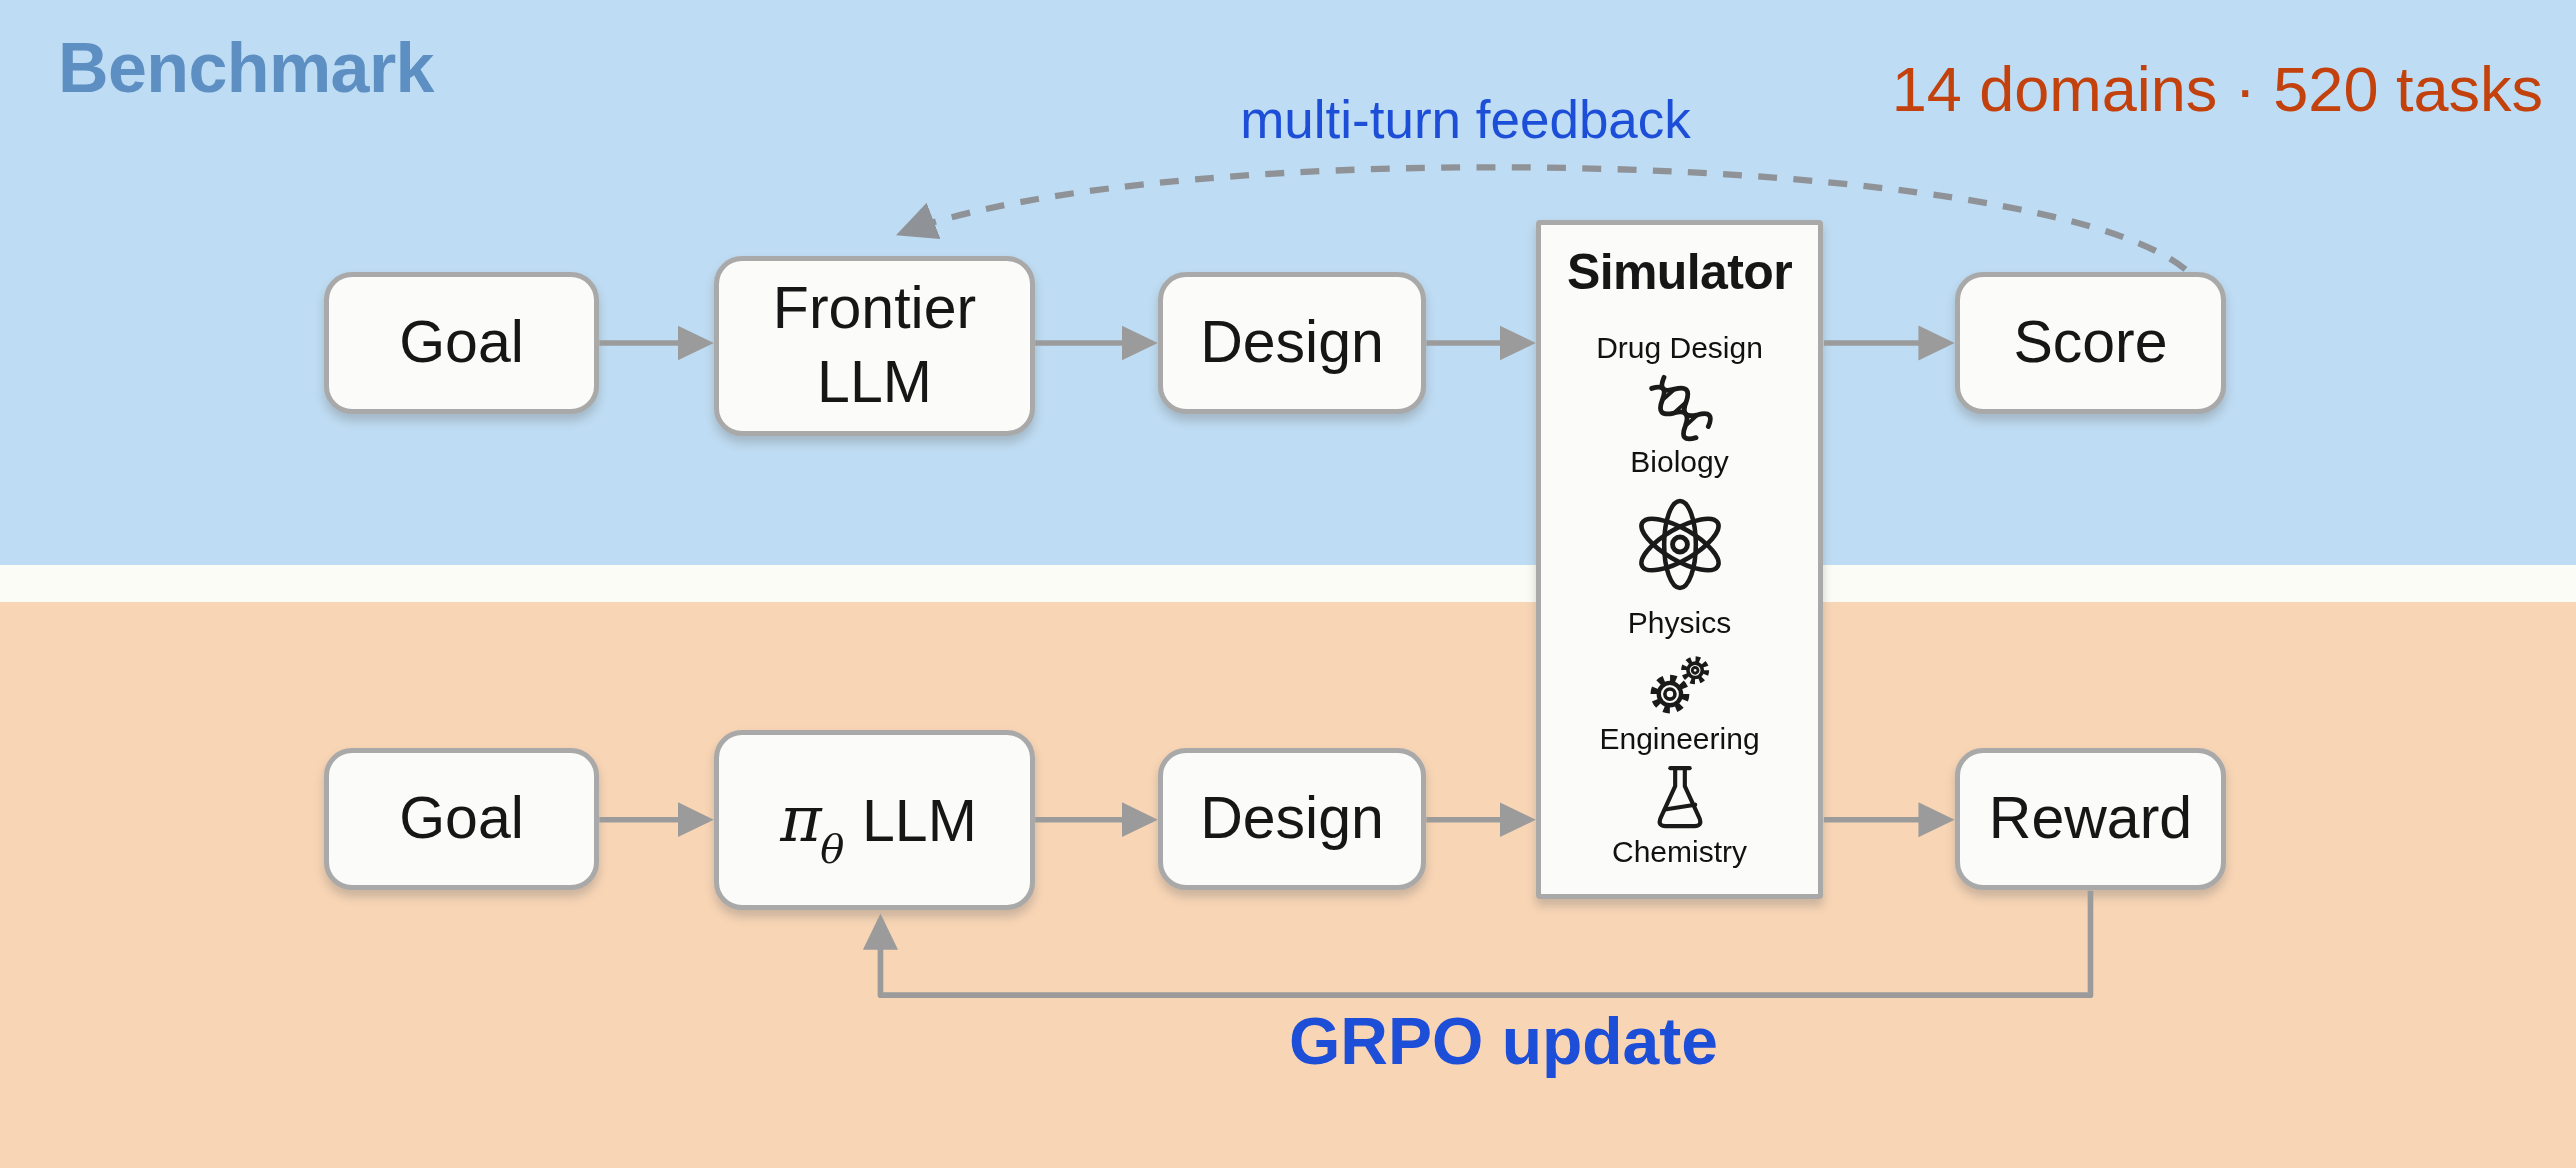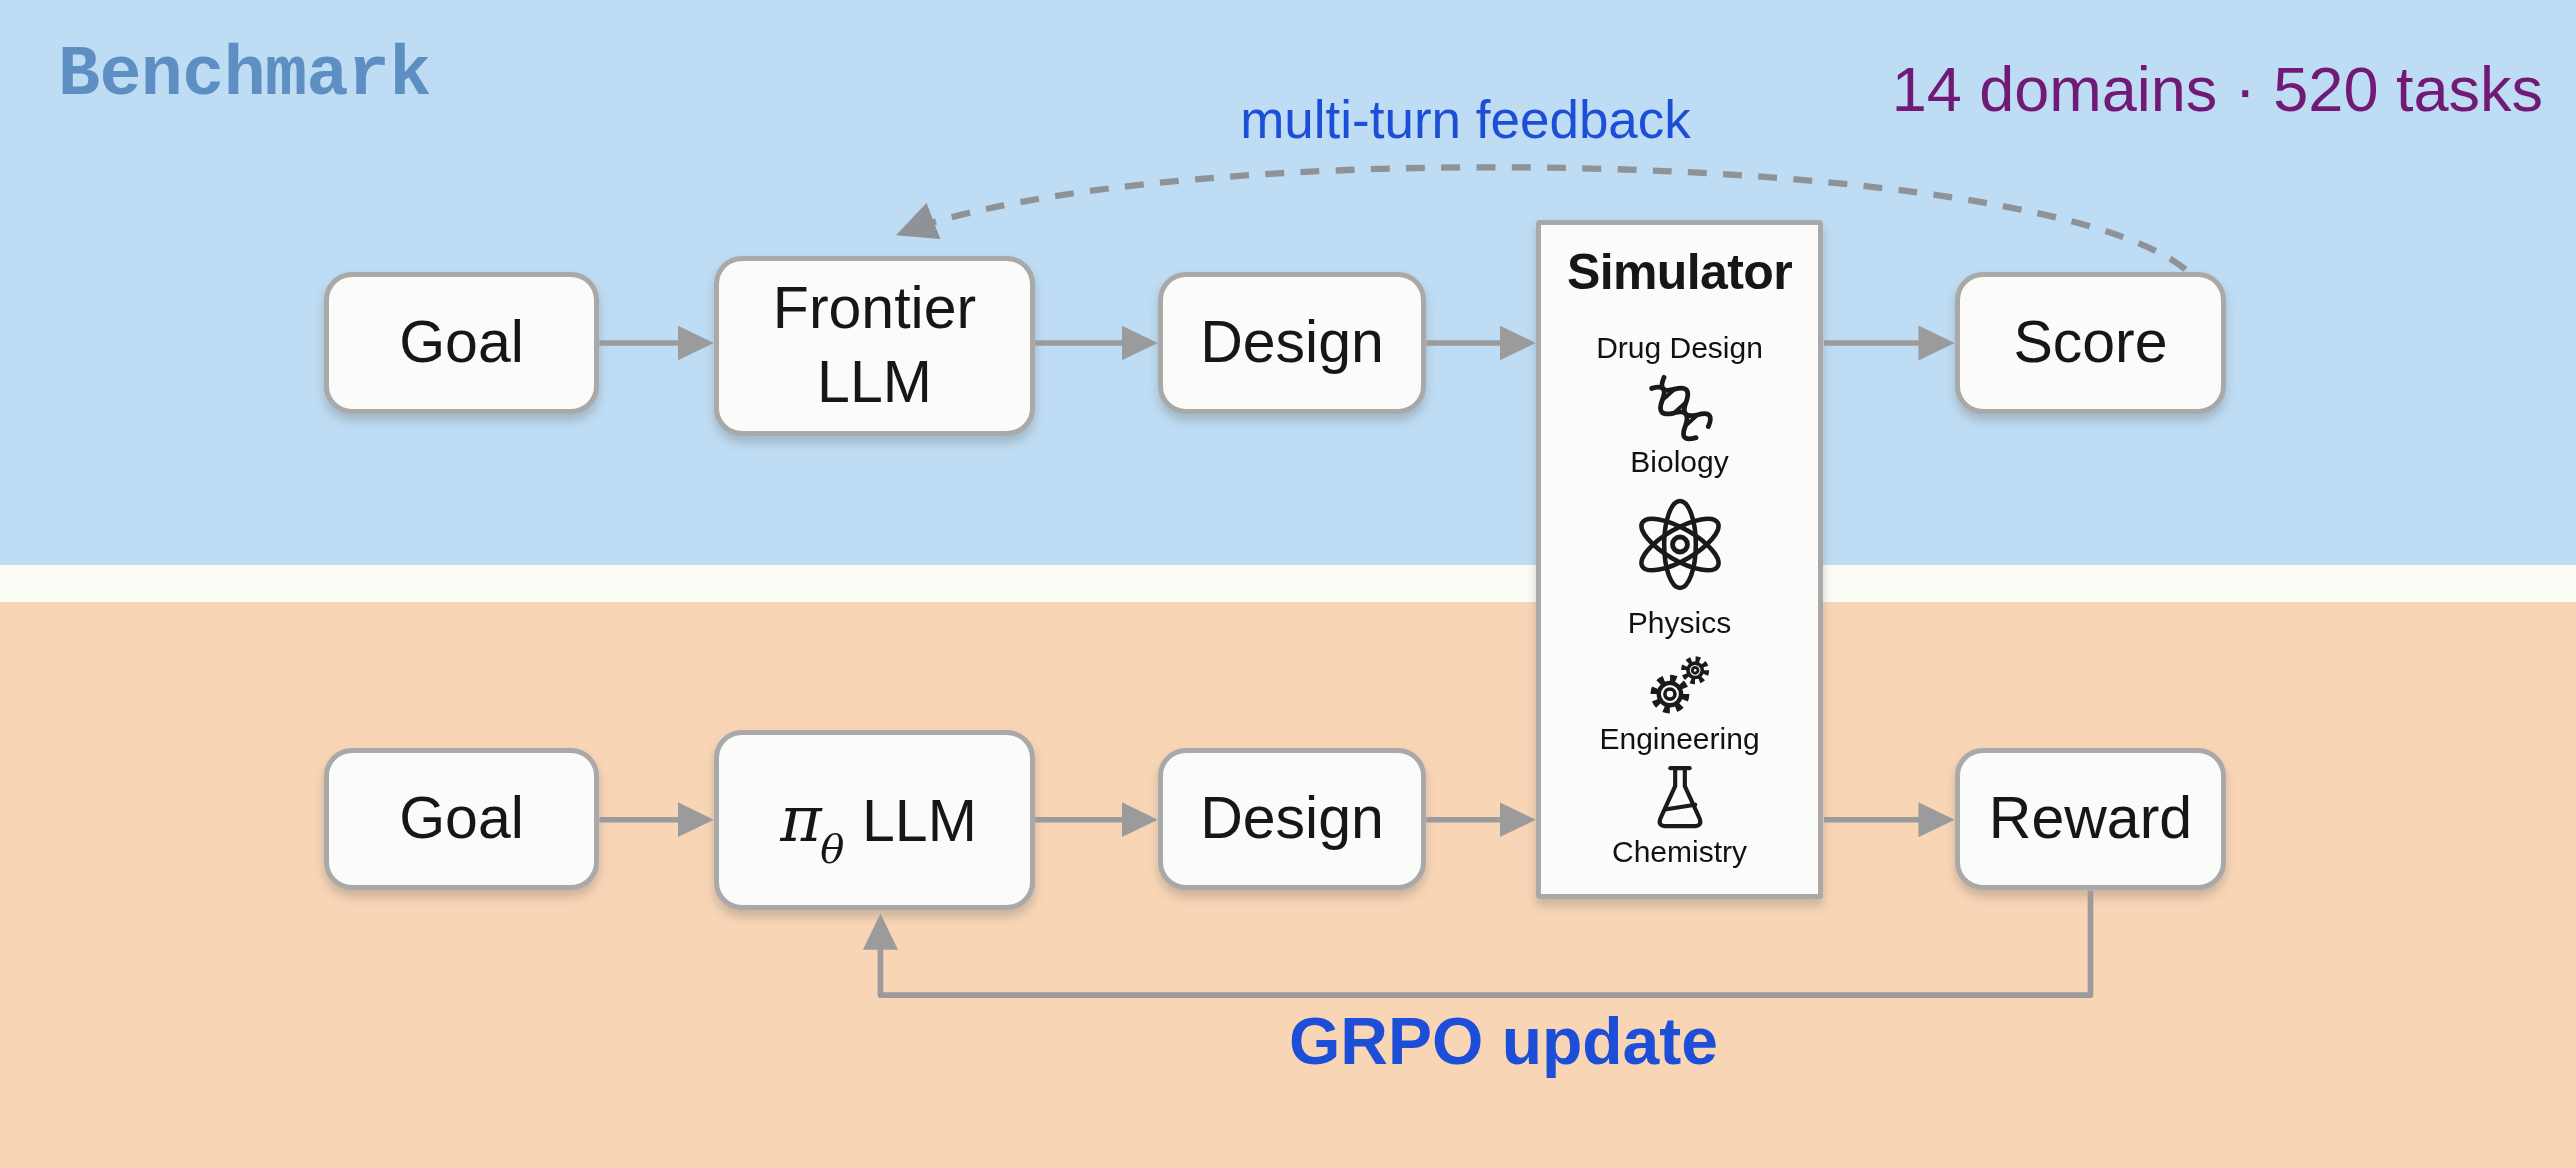--- a/index.html
+++ b/index.html
@@ -6,23 +6,23 @@
   .canvas{position:relative;width:2576px;height:1169px;overflow:hidden;
           font-family:"Liberation Sans",sans-serif;color:#161616;}
   
   .band{position:absolute;left:0;width:100%;}
   .band-benchmark{top:0;height:565px;background:#bedcf3;}
   .band-gap{top:565px;height:38px;background:#fcfcf6;}
   .band-training{top:602px;height:566px;background:#f8d5b5;}
 
   
   .section-title{position:absolute;font-weight:bold;font-size:70px;line-height:1;letter-spacing:-0.6px;}
-  .title-benchmark{left:58px;top:41px;color:#5d8fc3;font-family:Liberation Mono, monospace;}
+  .title-benchmark{left:58px;top:33px;color:#5d8fc3;}
   .title-training{left:58px;top:638px;color:#d0743c;}
-  .stats{position:absolute;right:33px;top:58px;font-size:63px;line-height:1;color:#701a75;}
+  .stats{position:absolute;right:33px;top:58px;font-size:63px;line-height:1;color:#c2410c;}
 
   
   .arrow-label{position:absolute;font-size:53px;line-height:1;text-align:center;color:#1d4ed8;}
   .label-feedback{left:1151px;top:93px;width:629px;}
   .label-grpo{left:1170px;top:1008px;width:667px;font-size:66px;font-weight:bold;}
 
   
   .node{position:absolute;background:#fbfbf9;border:5px solid #a9a9a9;border-radius:28px;
         box-shadow:0 6.3px 10px rgba(110,110,110,0.32);
         display:flex;align-items:center;justify-content:center;text-align:center;

